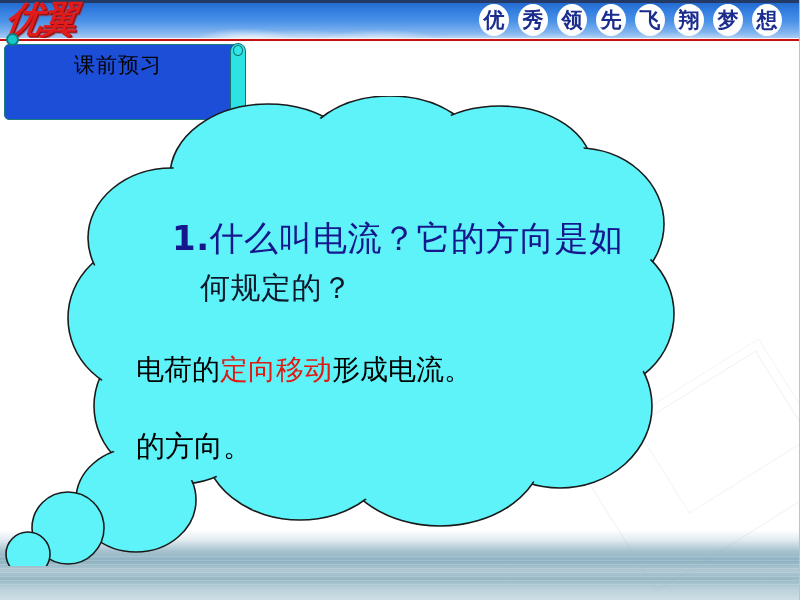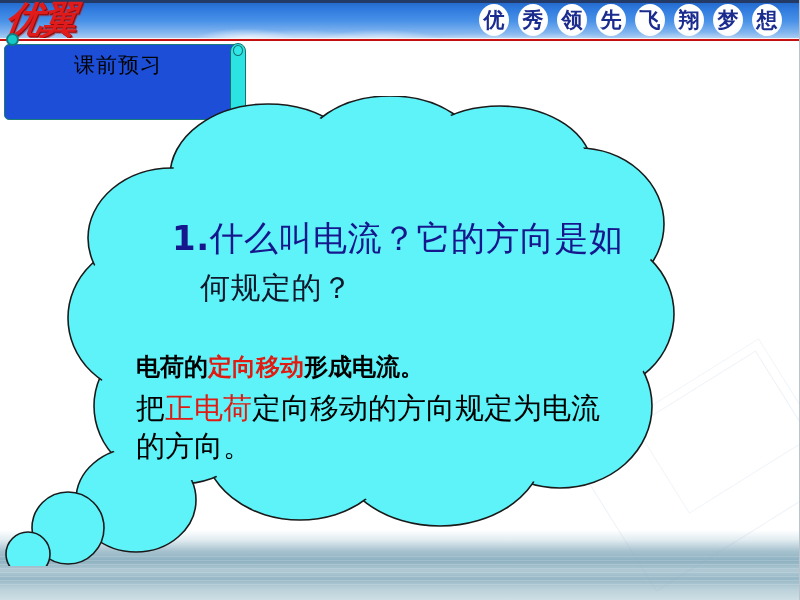--- a/index.html
+++ b/index.html
@@ -196,22 +196,21 @@
   #q-line2 {
     left: 176px; top: 268px;
     color: #0f172a;
     font-size: 30px;
     letter-spacing: 0.5px;
     margin-left: 24px;
   }
   #a-line1 {
     left: 136px; top: 351px;
     color: #000000;
-    font-size: 24px;
-    font-weight: bold;
+    font-size: 28px;
   }
   #a-line2 {
     left: 136px; top: 389px;
     color: #000000;
     font-size: 29px;
   }
   #a-line3 {
     left: 136px; top: 427px;
     color: #000000;
     font-size: 29px;
@@ -295,18 +294,15 @@
   </div>
 
   <div class="cloud-text" id="q-line1">
     <span class="num">1.</span><span>什么叫电流？它的方向是如</span>
   </div>
   <div class="cloud-text" id="q-line2">何规定的？</div>
 
   <div class="cloud-text" id="a-line1">
     <span>电荷的</span><span class="hl-red">定向移动</span><span>形成电流。</span>
   </div>
-  <div class="cloud-text" id="a-line2">
-    <span>把</span><span class="hl-red">正电荷</span><span>定向移动的方向规定为电流</span>
-  </div>
   <div class="cloud-text" id="a-line3">的方向。</div>
 
 </div>
 
 </body></html>

